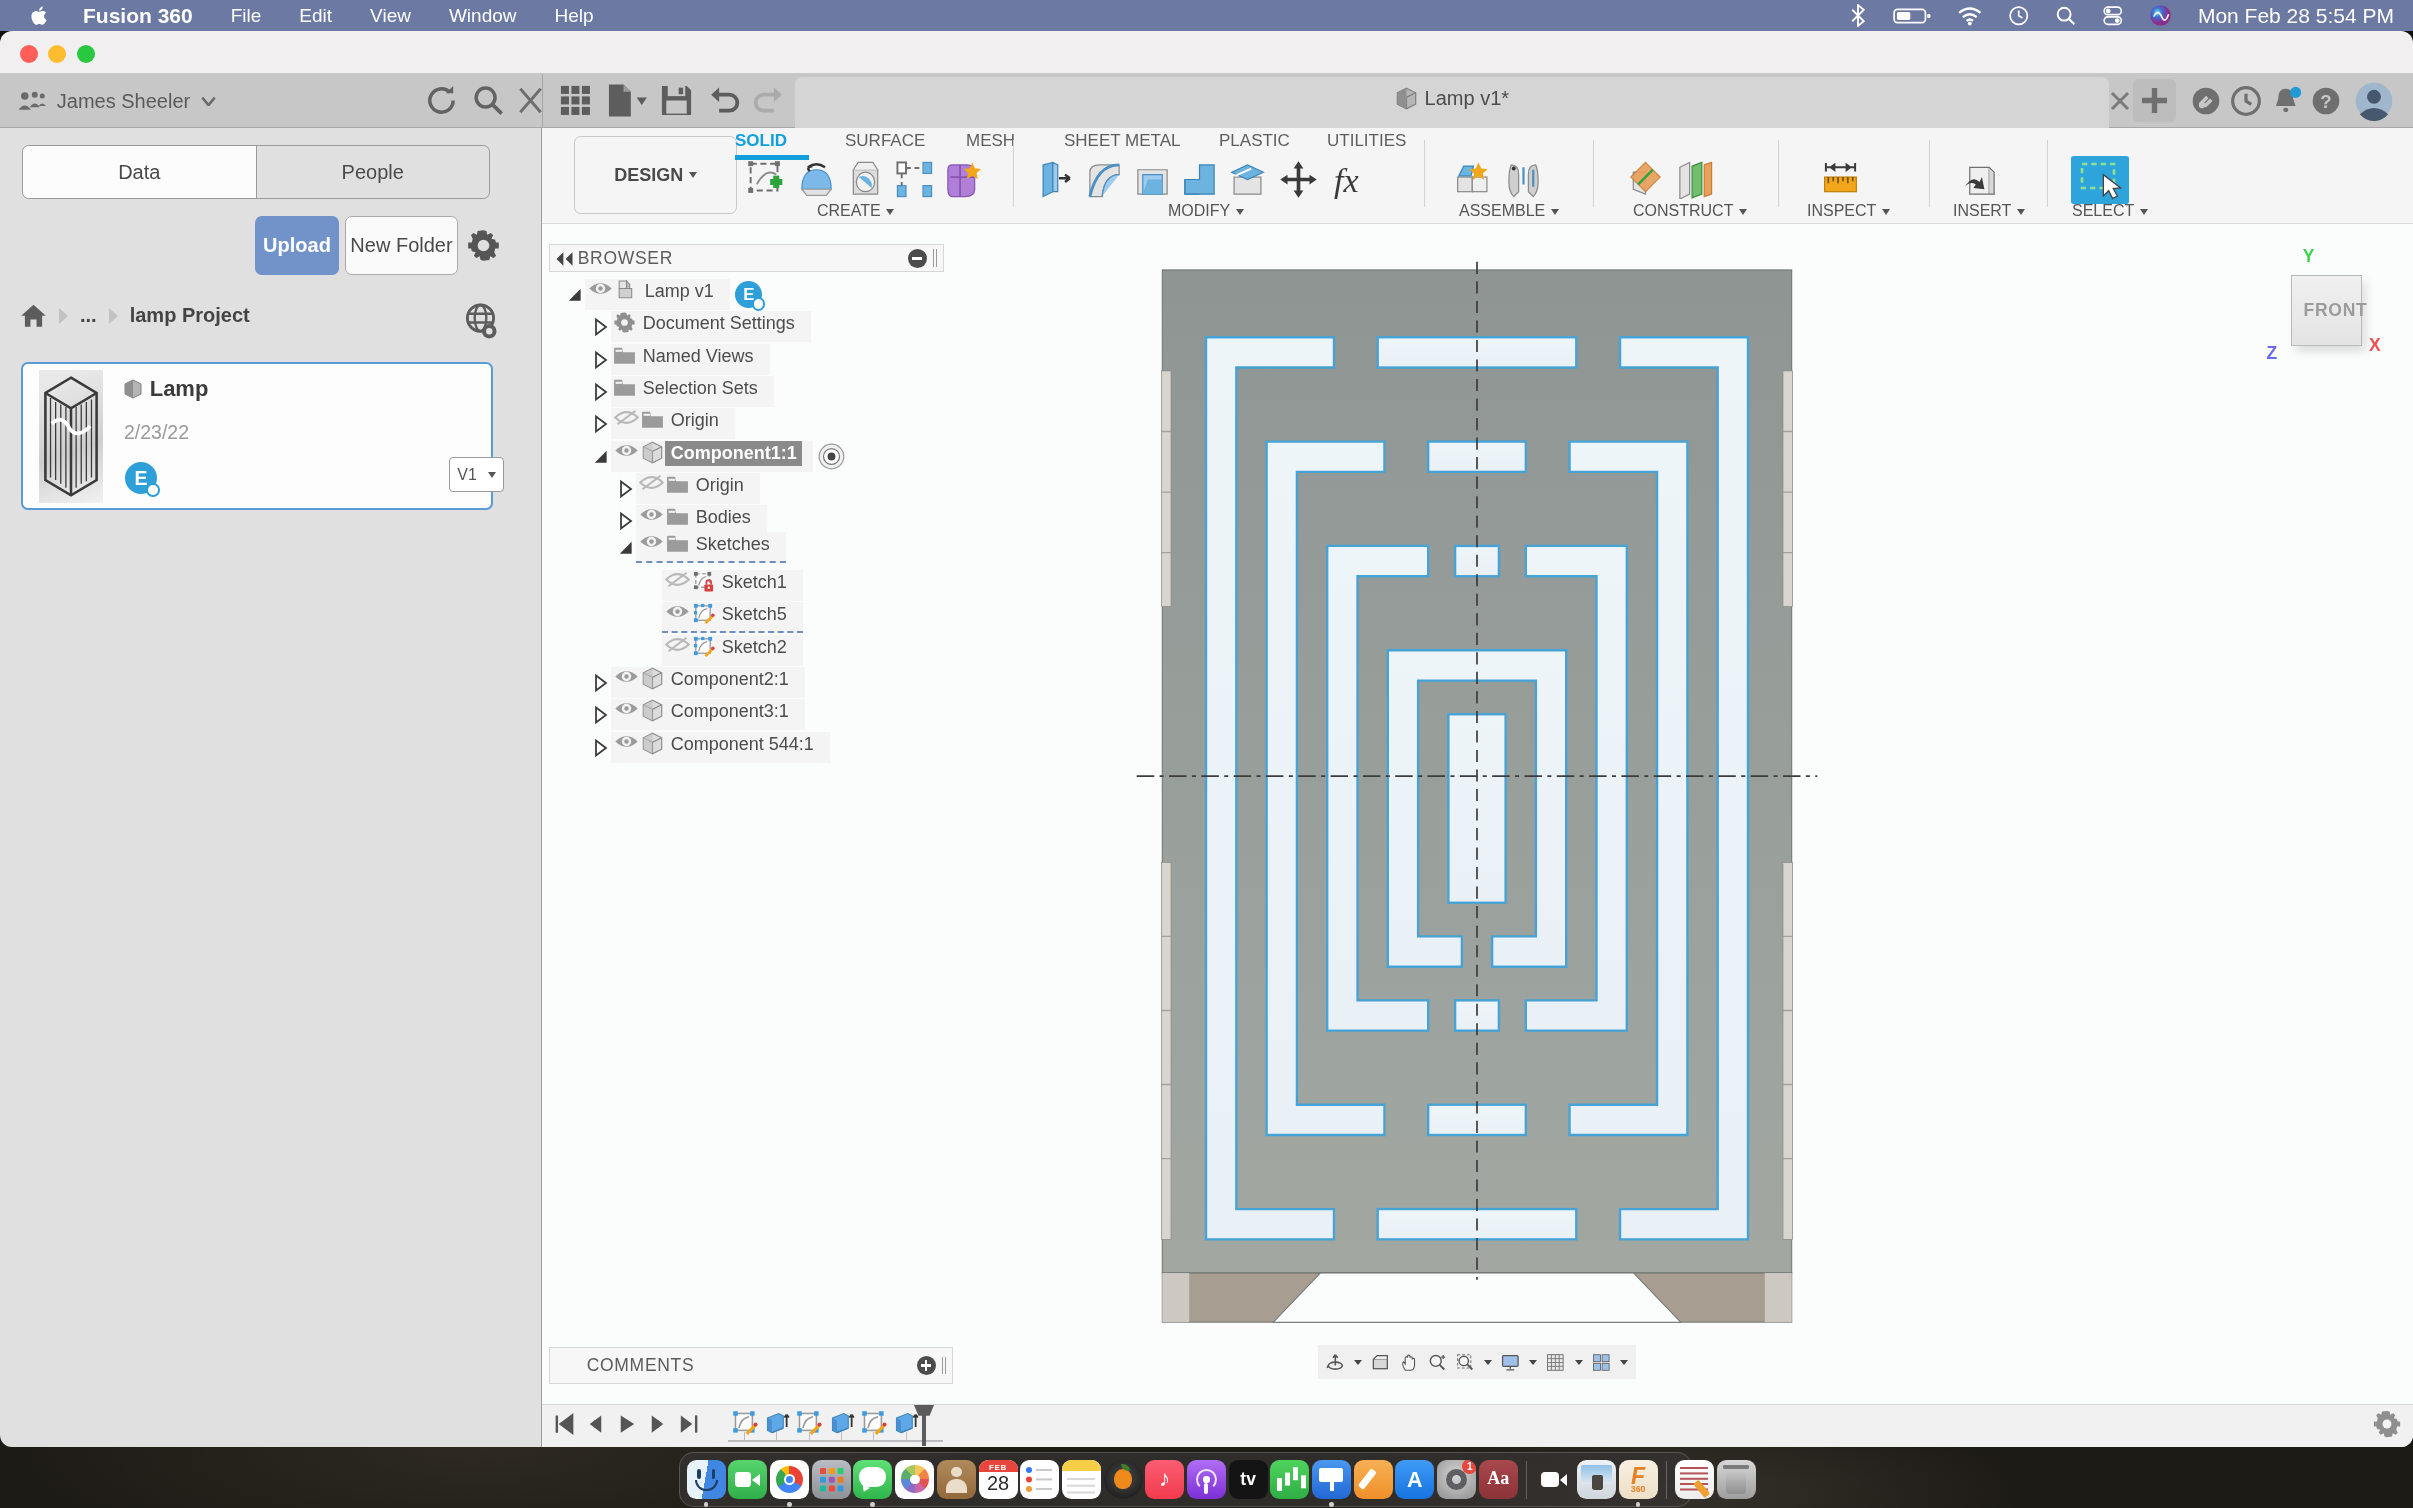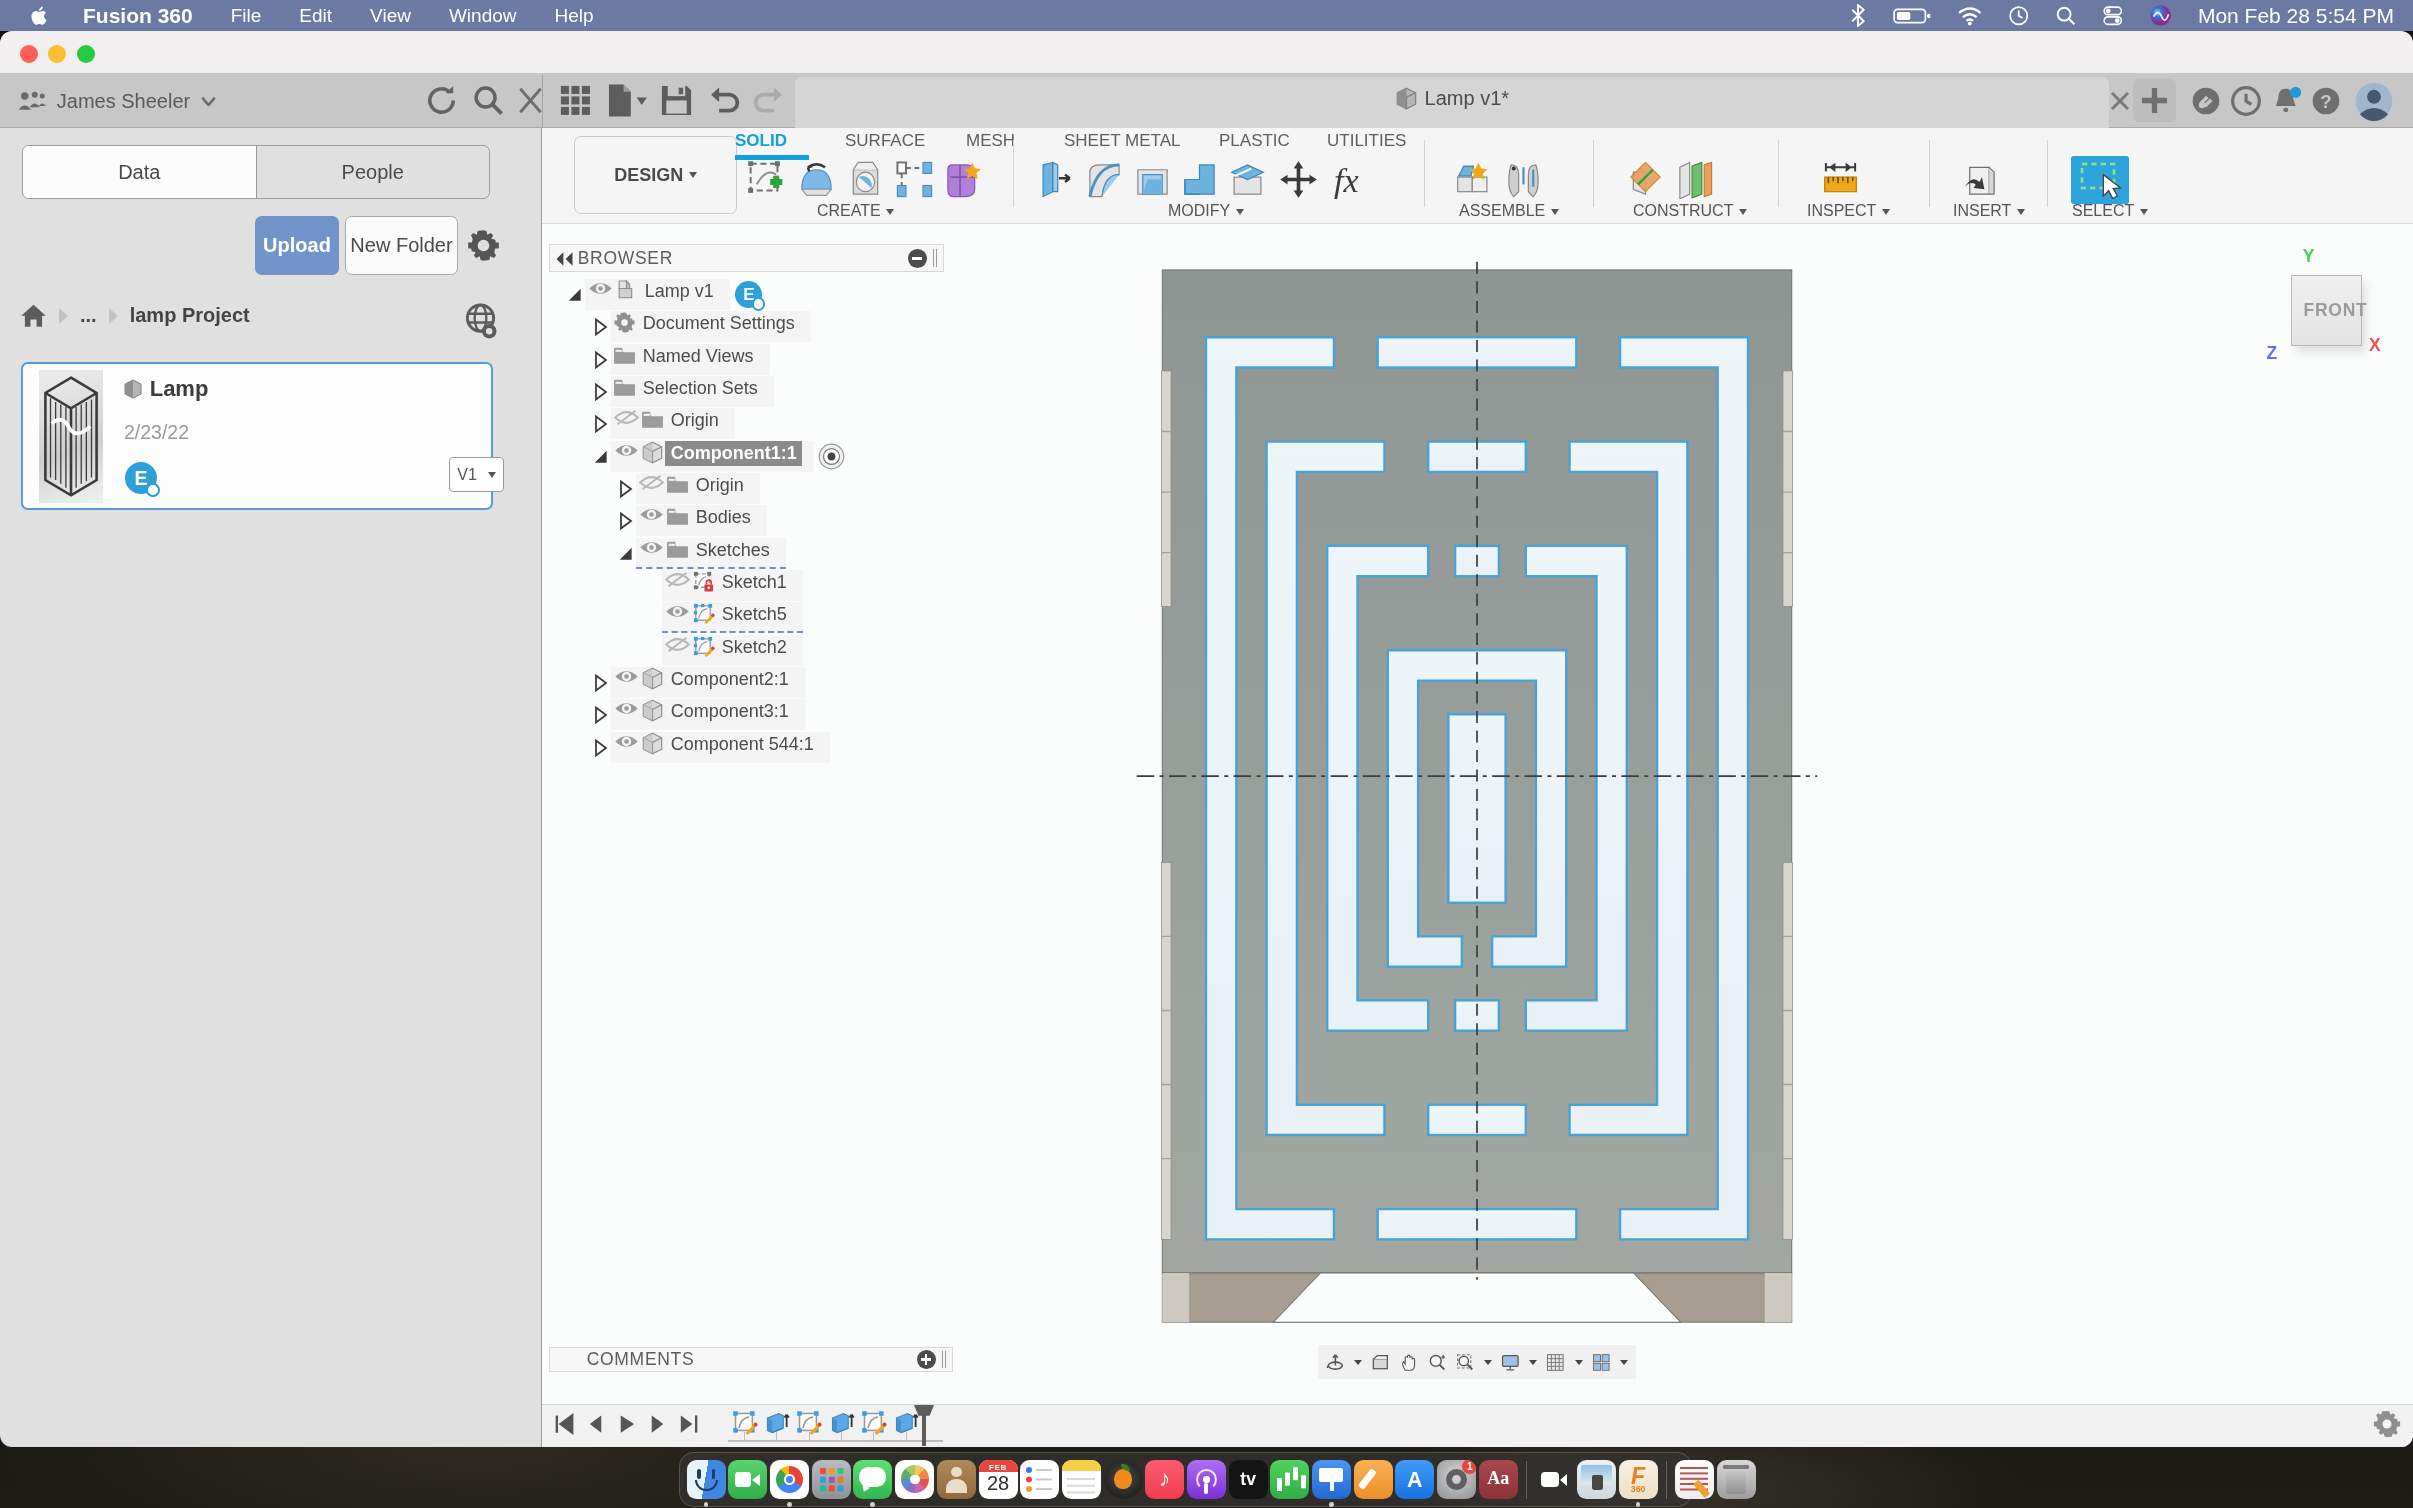--- a/index.html
+++ b/index.html
@@ -89,21 +89,21 @@
   .trow { position:absolute; display:flex; align-items:center; height:31px; }
   .rbody { display:flex; align-items:flex-start; background:rgba(243,243,243,.92); padding:0 10.8px 0 2.7px; height:31px; gap:1px; }
   .rbody.dashed { border-bottom:2.7px dashed #6f8fc0; }
   .tlabel { font-size:18px; color:#4c4c4c; white-space:nowrap; padding:2px 5.4px; }
   .tlabel.selected { background:#8a8a8a; color:#fff; font-weight:bold; }
   .exp { width:20px; height:20px; flex:0 0 20px; }
   .ticon { width:23px; height:23px; flex:0 0 23px; }
   .veye { width:27px; height:19px; flex:0 0 27px; }
 
   
-  #comments { position:absolute; left:6.7px; top:1123px; width:404px; height:25px; background:#f7f7f7; border:1.3px solid #d7d7d7; display:flex; align-items:center; }
+  #comments { position:absolute; left:6.7px; top:1123px; width:404px; height:37px; background:#f7f7f7; border:1.3px solid #d7d7d7; display:flex; align-items:center; }
   #comments .c-title { font-size:17.5px; color:#5c5c5c; margin-left:37px; letter-spacing:0.7px; }
   .plus-circle { margin-left:auto; width:19px; height:19px; border-radius:50%; background:#4c4c4c; position:relative; margin-right:6.7px; }
   .plus-circle::before, .plus-circle::after { content:""; position:absolute; background:#fff; }
   .plus-circle::before { left:4px; top:8px; width:10.8px; height:2.7px; }
   .plus-circle::after { left:8px; top:4px; width:2.7px; height:10.8px; }
 
   
   #navbar { position:absolute; left:776px; top:1121px; width:318px; height:34px; background:#f0f0f0; display:flex; align-items:center; gap:9.4px; padding:0 8px; }
   .nav-ic { width:27px; height:27px; }
   .mini-caret { width:0; height:0; border-left:4px solid transparent; border-right:4px solid transparent; border-top:5.4px solid #444; }
@@ -761,21 +761,21 @@
               <circle cx="12" cy="8" r="2" fill="#9b9b9b"></circle>
             </svg>
             <svg class="ticon" viewBox="0 0 22 18">
               <path d="M1 4 h7 l2 2 h11 v11 h-20z" fill="#9b9b9b"></path>
               <rect x="1" y="1.5" width="8" height="4" rx="1" fill="#9b9b9b"></rect>
               <rect x="2.5" y="3.5" width="6" height="2" fill="#f3f3f3"></rect>
             </svg>
             <span class="tlabel">Bodies</span>
           </span>
         </div>
-        <div class="trow" style="top: 294px; left: 67px;">
+        <div class="trow" style="top: 288px; left: 67px;">
           <svg class="exp" viewBox="0 0 16 16">
             <path d="M12.5 3 V12.5 H3 Z" fill="#3a3a3a"></path>
           </svg>
           <span class="rbody dashed">
             <svg class="veye" viewBox="0 0 24 16">
               <path d="M2 8 Q12 -1.5 22 8 Q12 17.5 2 8Z" fill="#9b9b9b"></path>
               <circle cx="12" cy="8" r="4.2" fill="#f2f2f2"></circle>
               <circle cx="12" cy="8" r="2" fill="#9b9b9b"></circle>
             </svg>
             <svg class="ticon" viewBox="0 0 22 18">

